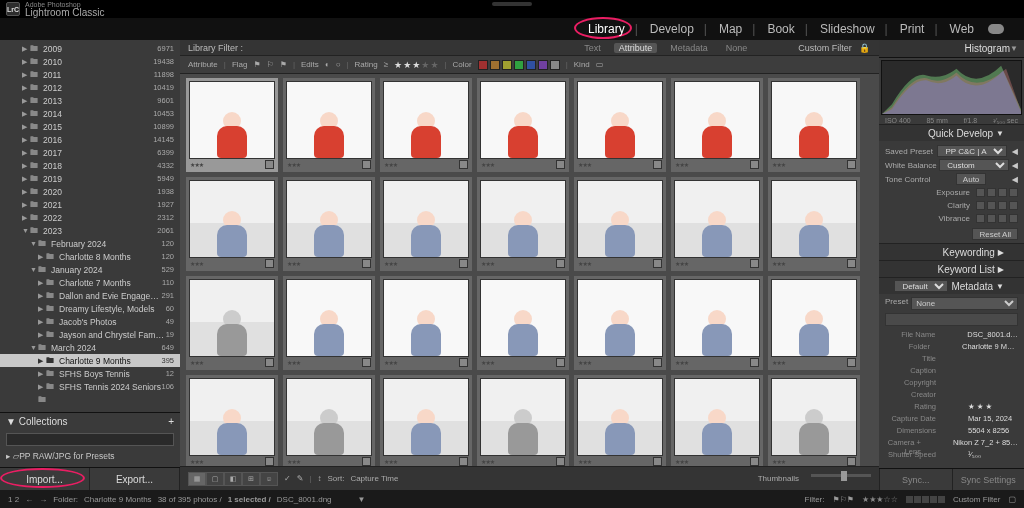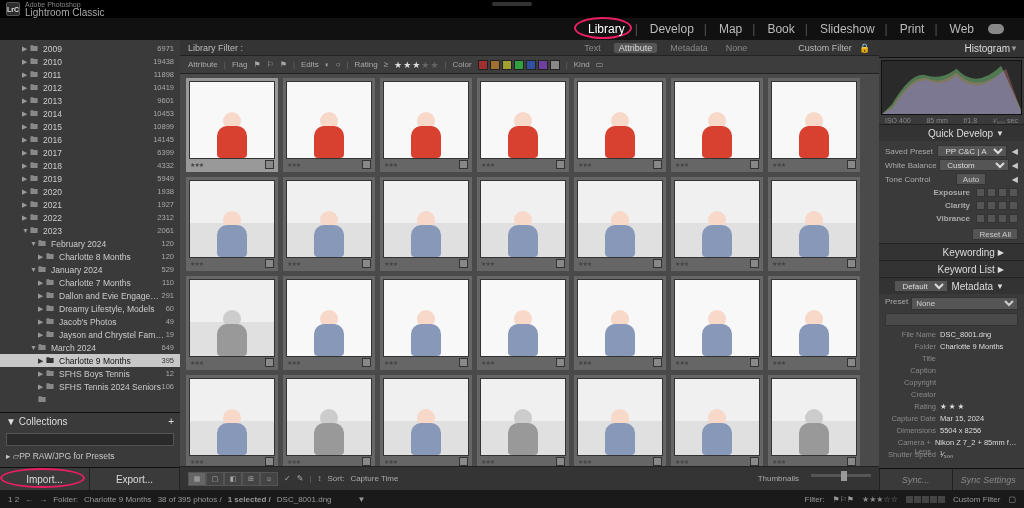--- a/index.html
+++ b/index.html
@@ -75,30 +75,30 @@
 .histo { height: 55px; background: #2a2a2a; margin: 2px; position: relative; border: 1px solid #111; }
 .histoshape { position: absolute; bottom: 0; left: 0; width: 100%; height: 100%; }
 .origphoto { display: flex; align-items: center; gap: 3px; padding: 2px 6px; font-size: 8px; color: #999; }
 .section { border-top: 1px solid #222; }
 .sechdr { height: 16px; display: flex; align-items: center; justify-content: flex-end; padding: 0 20px; font-size: 10px; color: #ddd; background: #333; gap: 3px; }
 .sechdr .tri2 { font-size: 8px; }
 .secbody { padding: 3px 6px; }
 .qdrow { display: flex; align-items: center; justify-content: space-between; height: 14px; font-size: 8px; }
 .qdrow .lbl { color: #aaa; }
 .qdselect { background: #555; border: 1px solid #333; color: #ddd; font-size: 8px; padding: 0 3px; width: 70px; height: 12px; }
-.adjust { display: flex; align-items: center; justify-content: flex-end; gap: 2px; height: 13px; font-weight: bold; }
+.adjust { display: flex; align-items: center; justify-content: flex-end; gap: 2px; height: 13px; }
 .adjust .albl { flex: 1; text-align: right; padding-right: 4px; font-size: 8px; color: #aaa; }
 .adjust .btn { width: 9px; height: 9px; background: #555; border: 1px solid #333; cursor: pointer; }
 .resetbtn, .autobtn, .custbtn { height: 12px; padding: 0 6px; background: #555; border: 1px solid #333; color: #ccc; font-size: 8px; cursor: pointer; }
-.metarow { display: flex; height: 12px; font-size: 7.5px; }
+.metarow { display: flex; height: 12px; font-size: 7.5px; gap: 28px; }
 .metarow .mlbl { width: 55px; text-align: right; color: #888; padding-right: 4px; }
 .metarow .mval { color: #ddd; overflow: hidden; text-overflow: ellipsis; white-space: nowrap; }
 .metastars { color: #ccc; }
 .syncbar { height: 22px; display: flex; border-top: 1px solid #111; }
-.syncbar button { flex: 1; background: #3a3a3a; border: none; border-left: 1px solid #222; color: #888; font-size: 9px; cursor: pointer; font-style: italic; }
+.syncbar button { flex: 1; background: #3a3a3a; border: none; border-left: 1px solid #222; color: #888; font-size: 9px; cursor: pointer; }
 .statusbar { height: 18px; background: #1a1a1a; display: flex; align-items: center; padding: 0 8px; font-size: 8px; color: #999; gap: 6px; }
 .statusbar .r { margin-left: auto; display: flex; gap: 8px; align-items: center; }
 .sbseg { display: flex; align-items: center; gap: 3px; }
 .sbstars { color: #888; }
 .minilabels { display: flex; gap: 1px; }
 .minilabels div { width: 7px; height: 7px; background: #444; }
 .preset-top { display: flex; gap: 3px; margin-bottom: 3px; }
 .preset-top select { flex: 1; background: #555; border: 1px solid #333; color: #ccc; font-size: 8px; height: 13px; }
 .presetq { width: 100%; background: #4a4a4a; border: 1px solid #333; color: #ccc; padding: 1px 3px; font-size: 8px; }
 </style>

